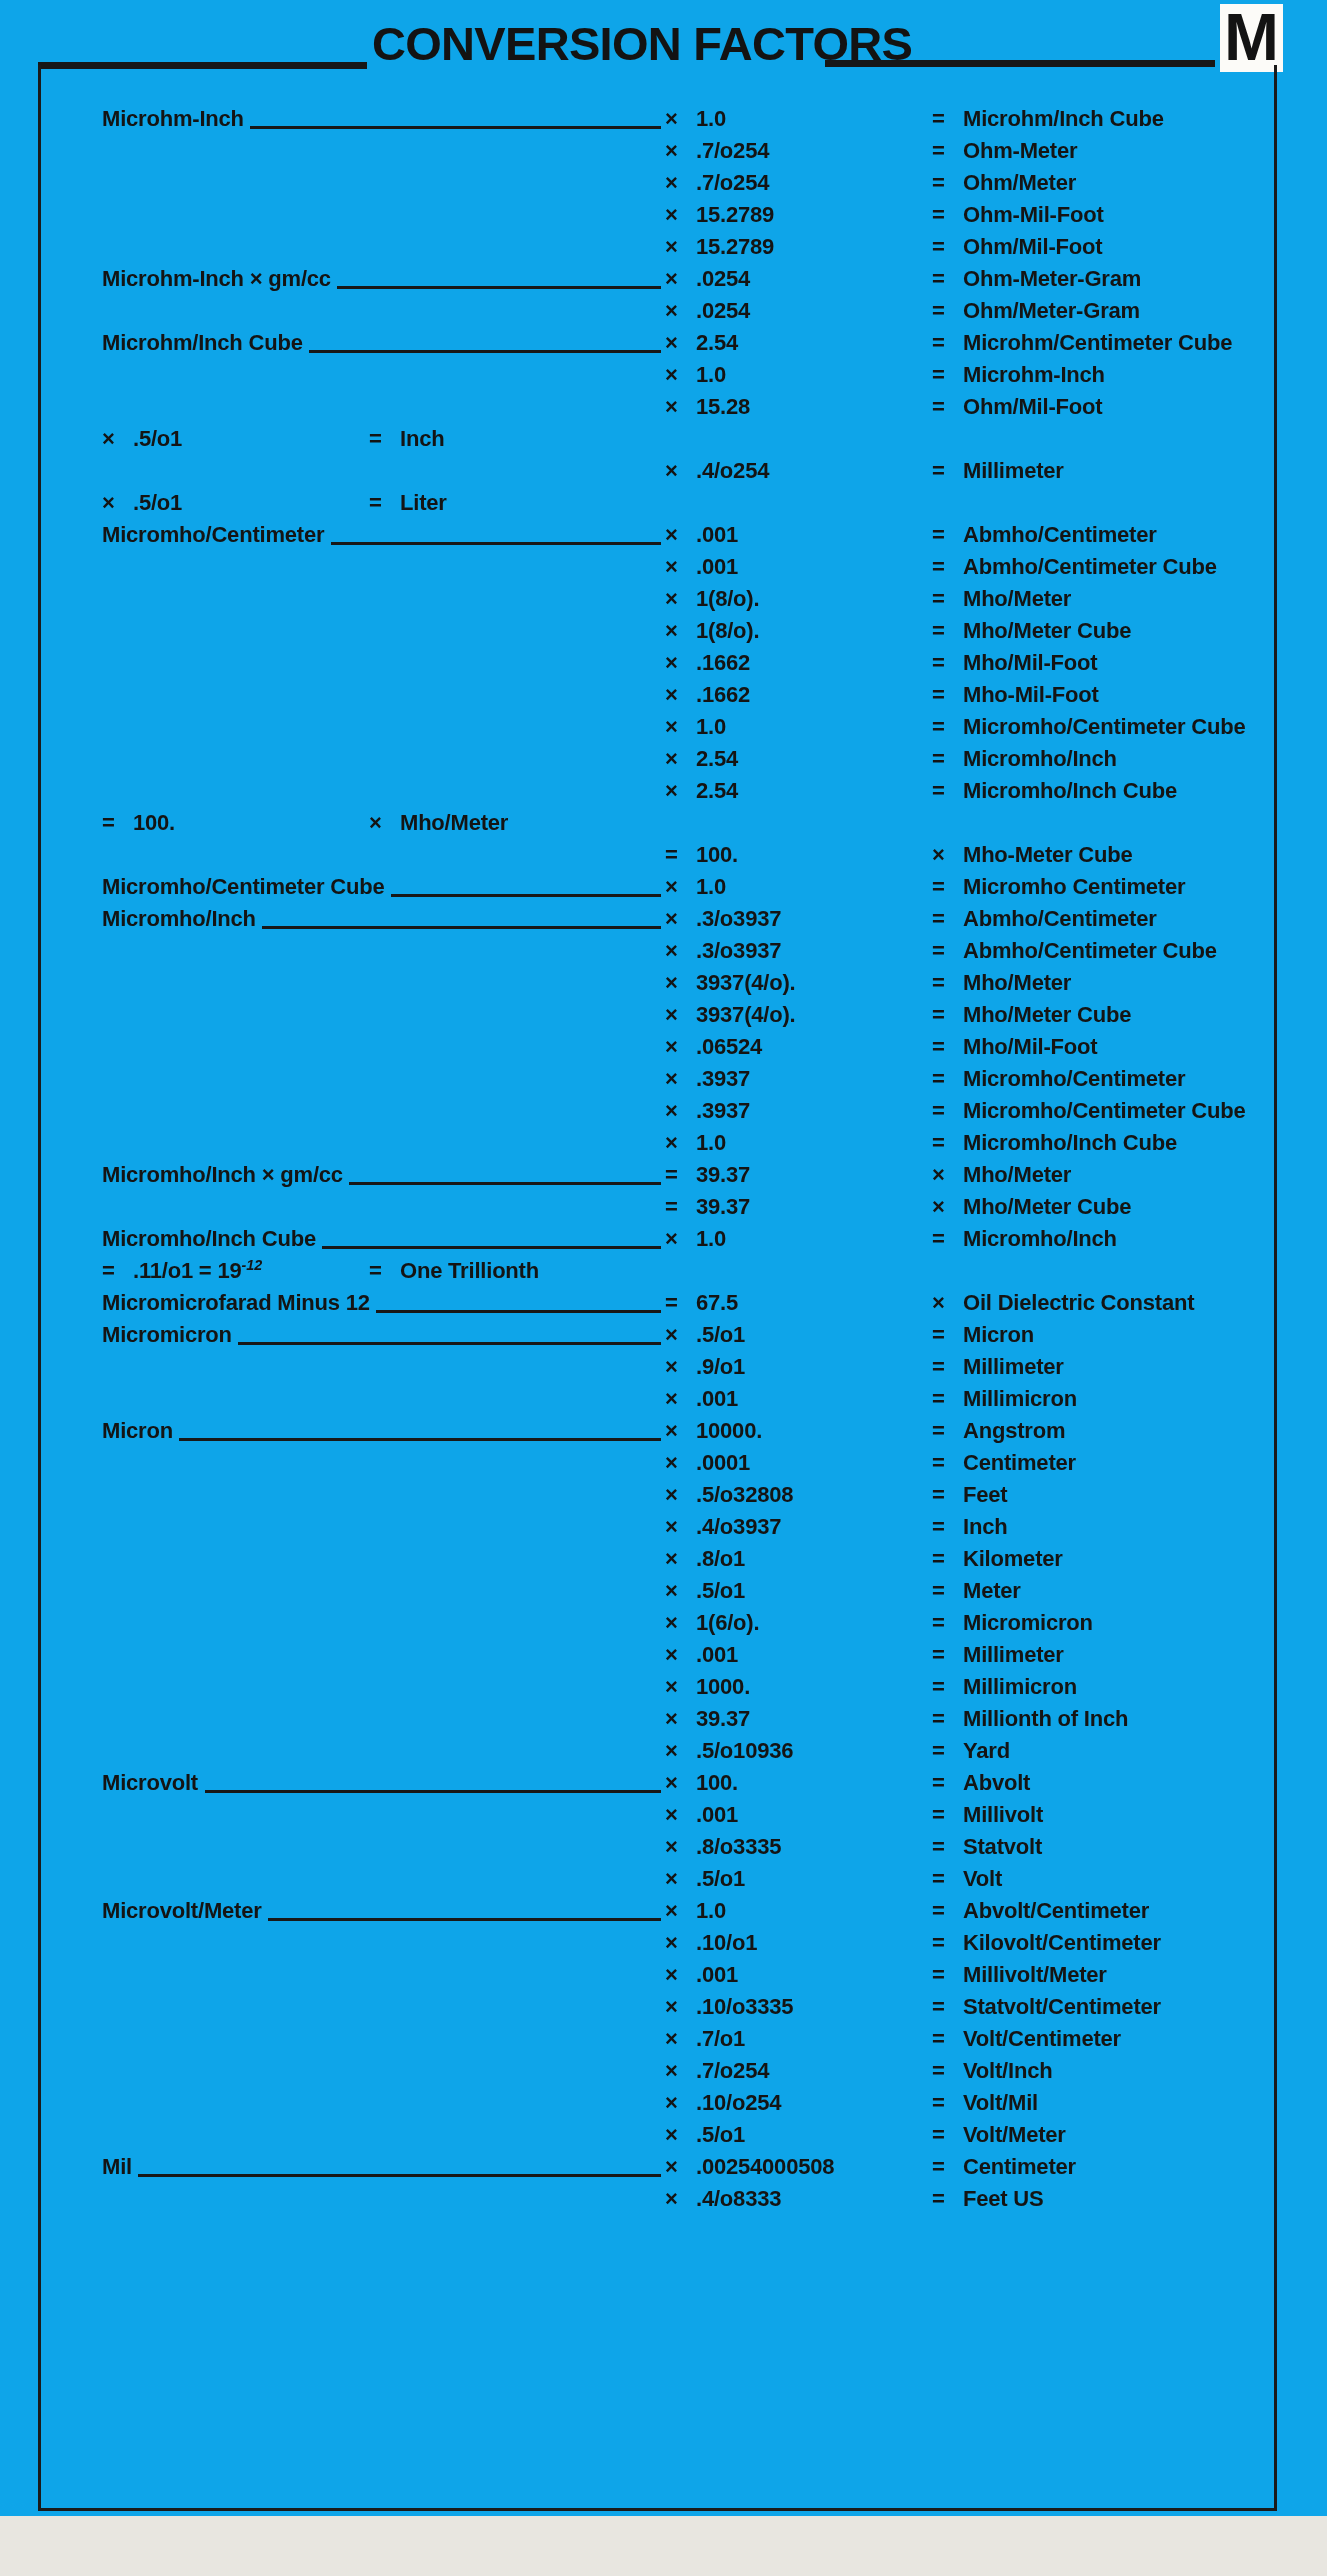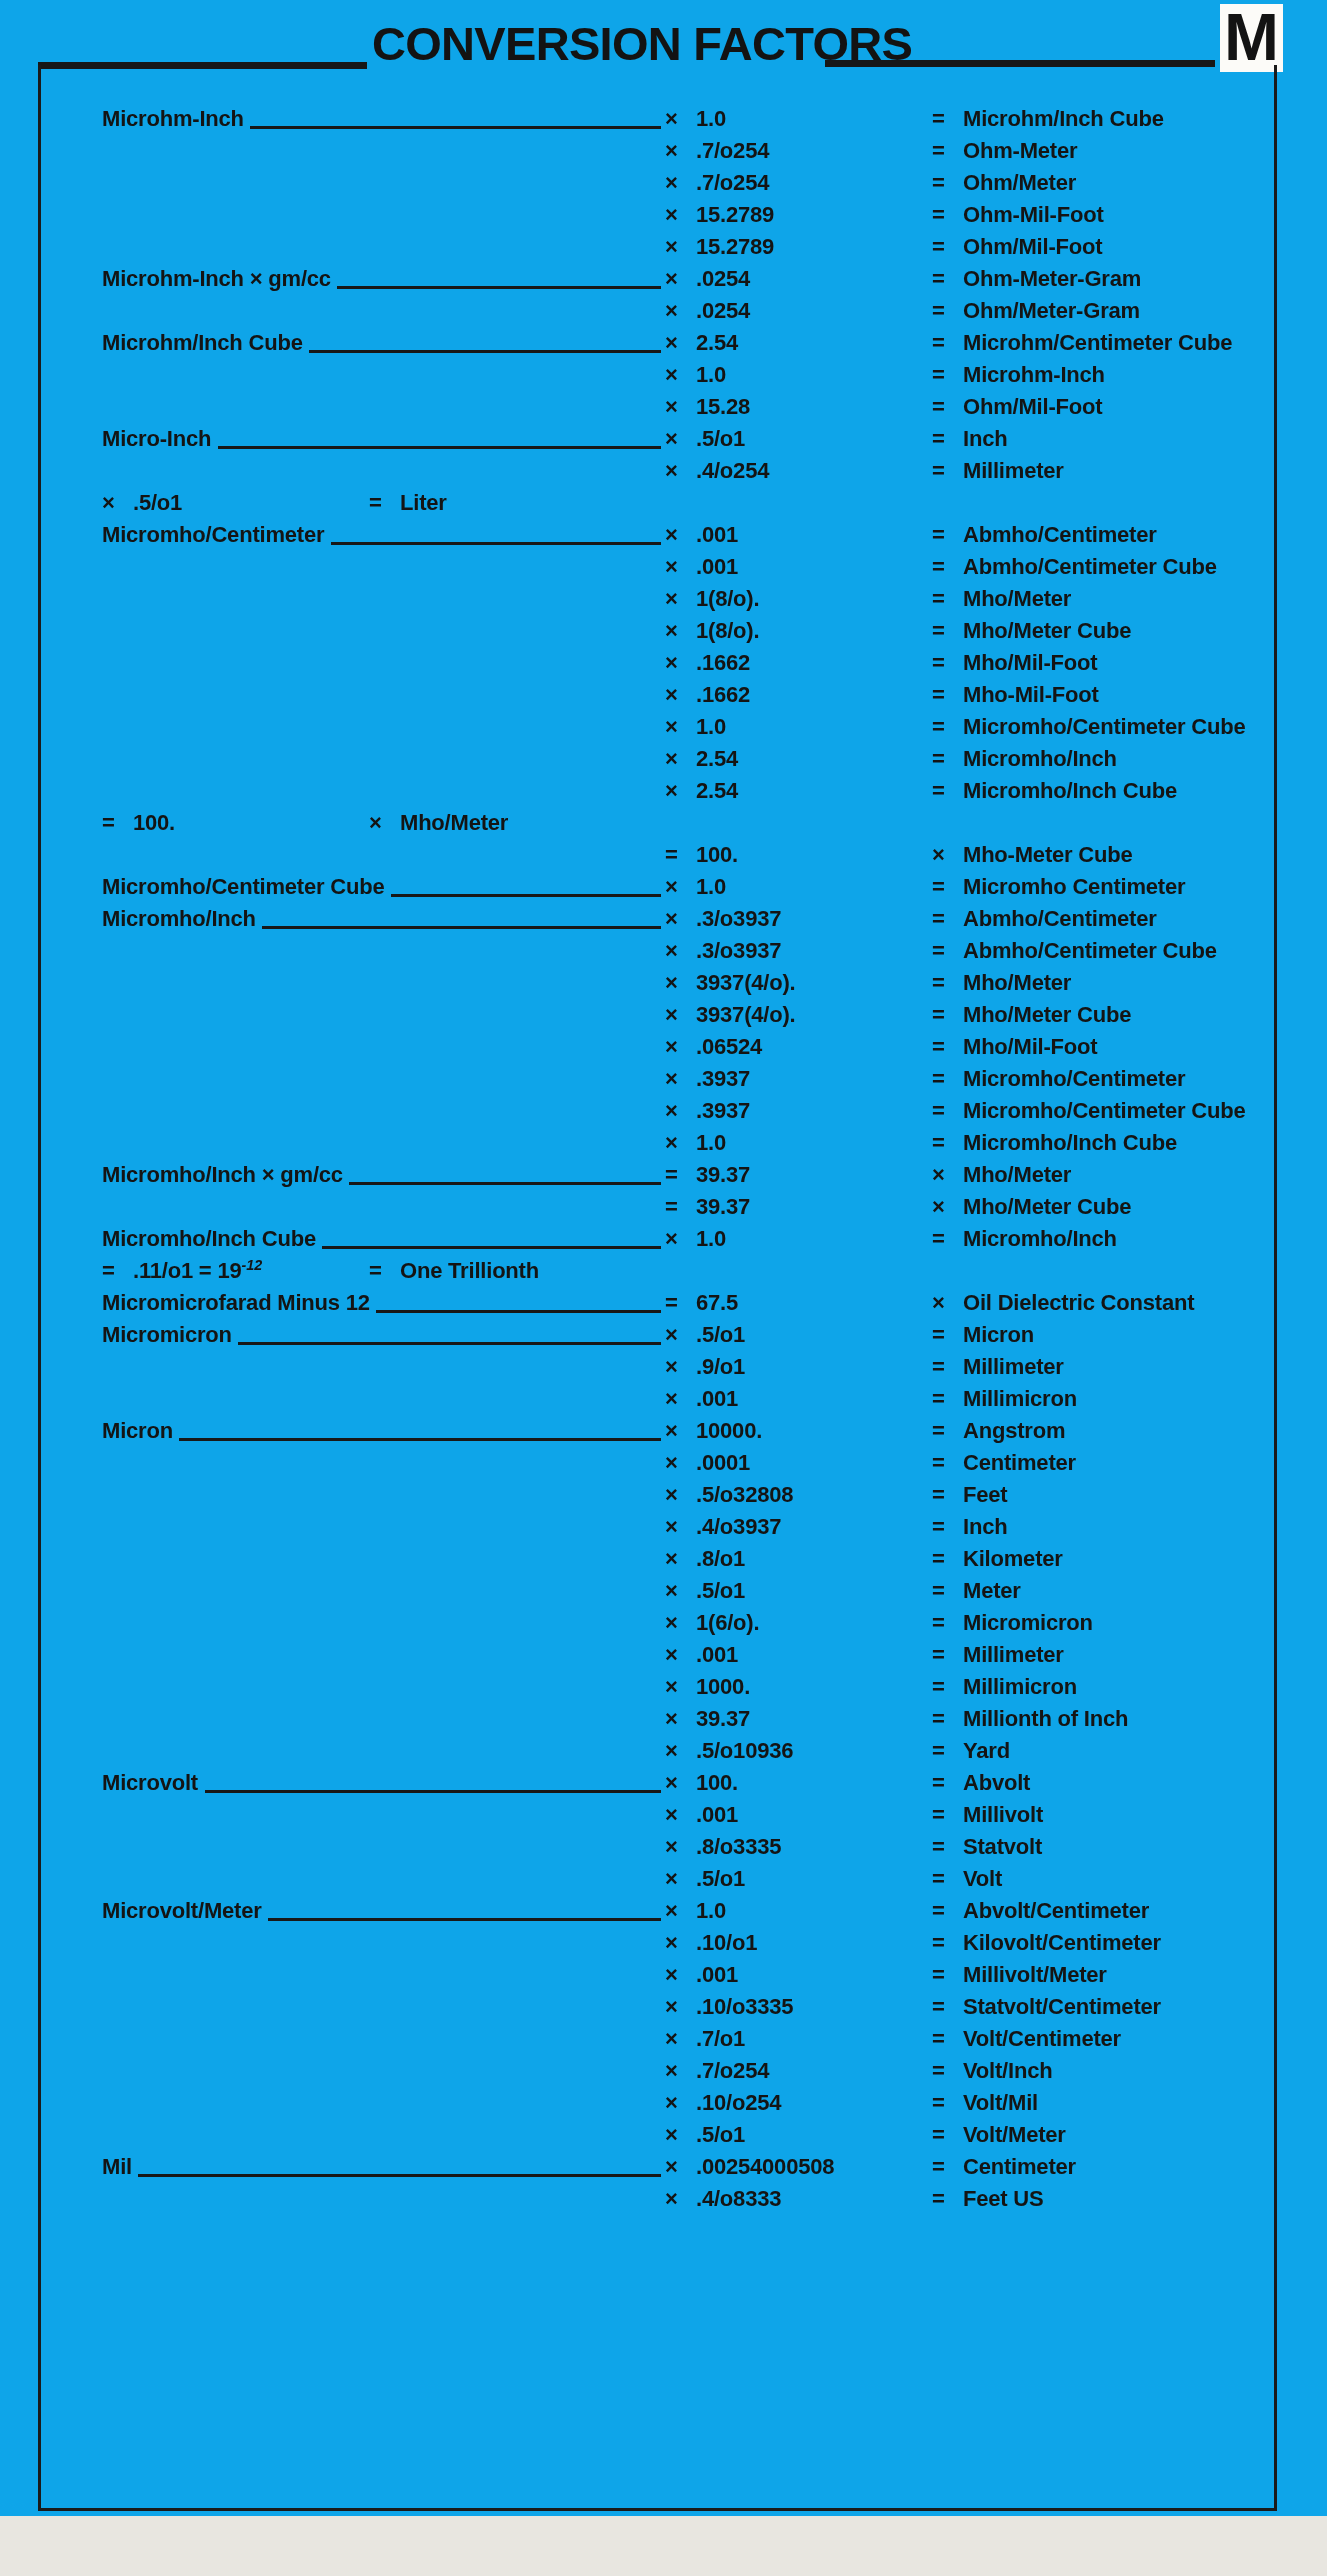--- a/index.html
+++ b/index.html
@@ -215,24 +215,20 @@
     <div class="cell-factor">
       <span class="op">×</span>
       <span class="val"><span>15.28</span></span>
     </div>
     <div class="cell-result">
       <span class="op">=</span>
       <span class="res">Ohm/Mil-Foot</span>
     </div>
   </div>
       <div class="row">
-    <div class="cell-left">
-      <span class="name">Micro-Inch</span>
-      <span class="leader"></span>
-    </div>
     <div class="cell-factor">
       <span class="op">×</span>
       <span class="val"><span>.5/o1</span></span>
     </div>
     <div class="cell-result">
       <span class="op">=</span>
       <span class="res">Inch</span>
     </div>
   </div>
       <div class="row">

